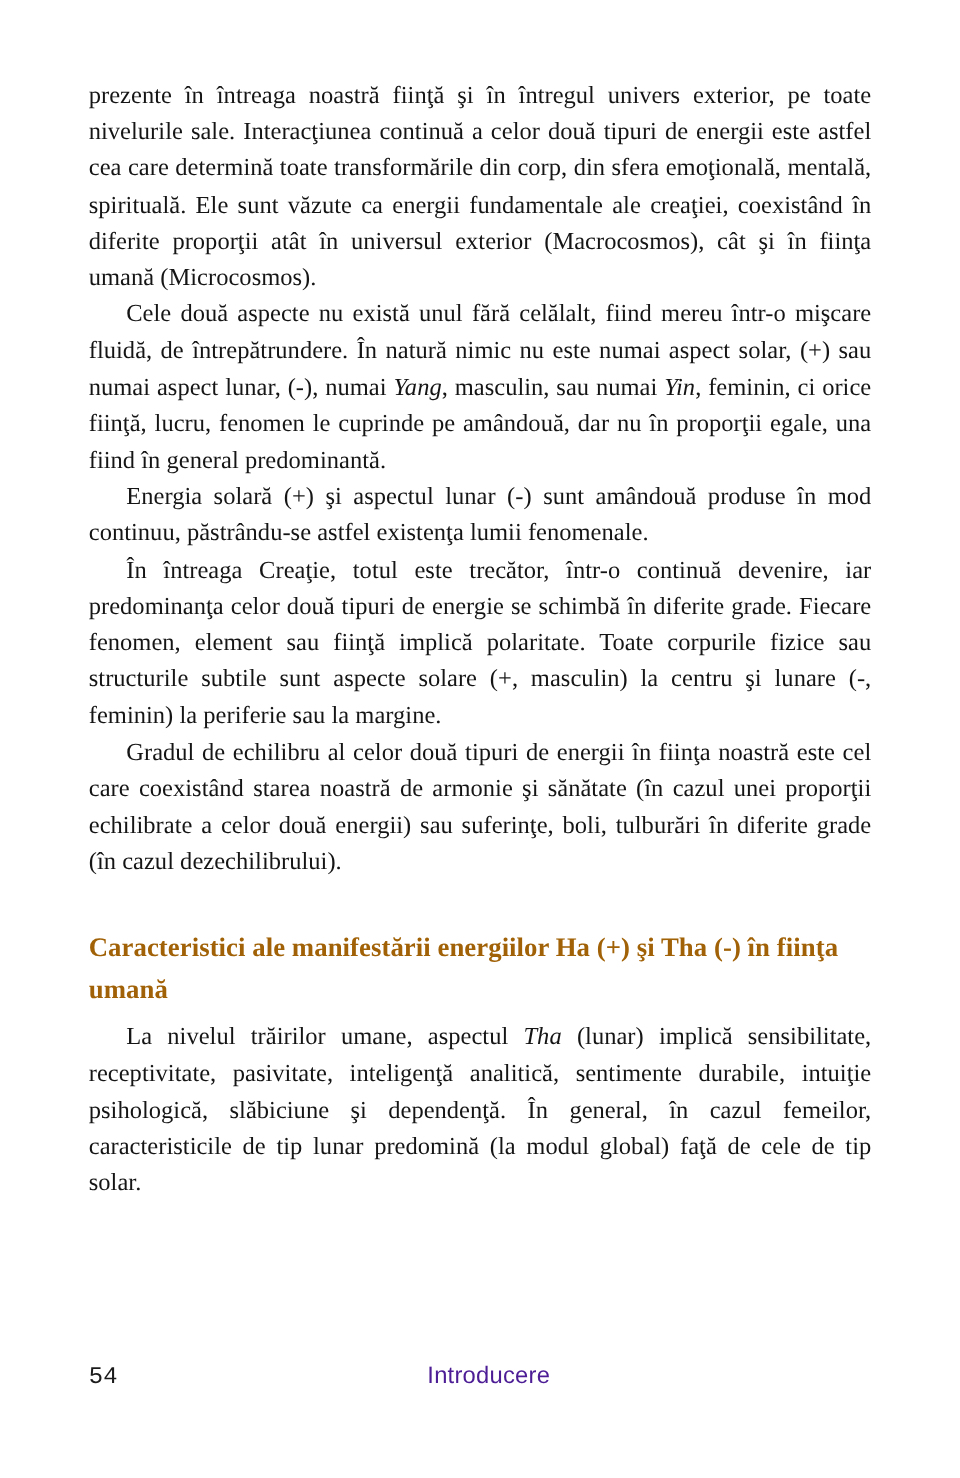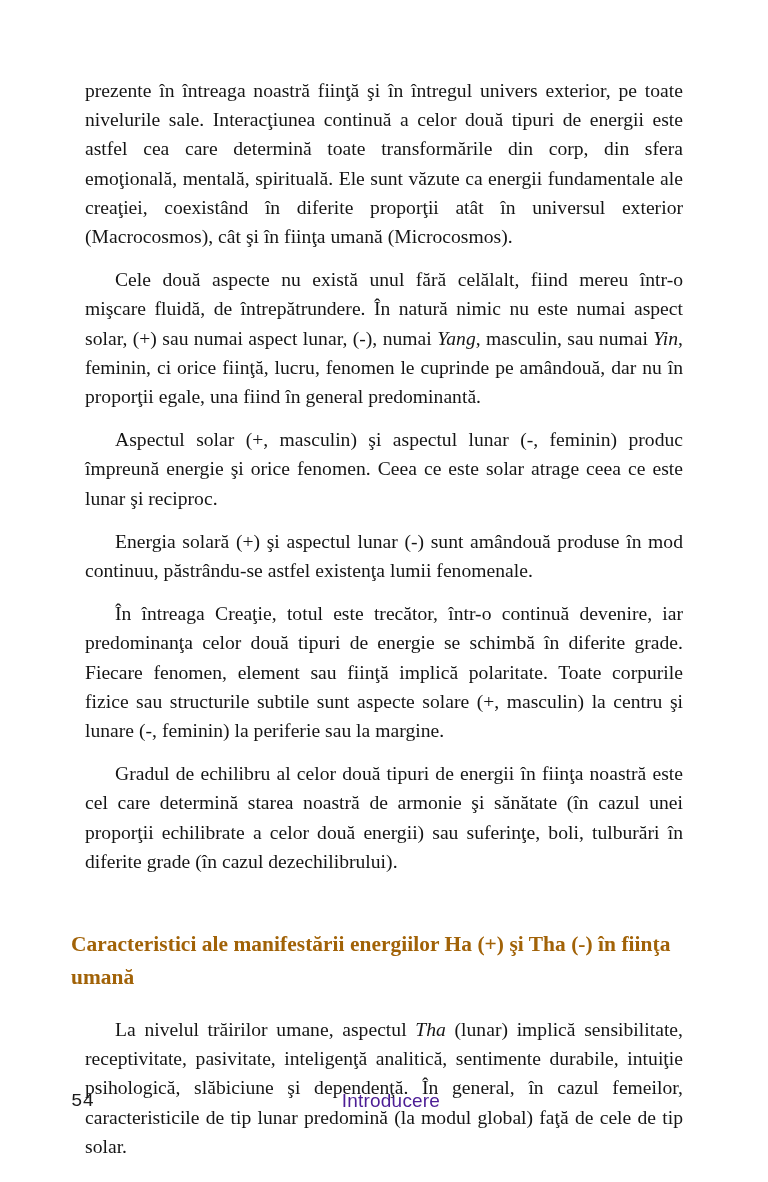--- a/index.html
+++ b/index.html
@@ -24,21 +24,21 @@
     width: 626px;
   }
 
   .para {
     font-family: "Liberation Serif", "DejaVu Serif", serif;
     font-size: 19.6px;
     line-height: 29.2px;
     color: #151515;
     text-align: justify;
     text-justify: inter-word;
-    margin: 14px;
+    margin: 0;
     hyphens: none;
     letter-spacing: 0.02px;
   }
 
   .para.cont {
     text-indent: 0;
   }
 
   .para.indent {
     text-indent: 30px;
@@ -104,27 +104,26 @@
 <body>
 
 <div class="page">
 
   <div class="content">
 
     <p class="para cont">prezente în întreaga noastră fiinţă şi în întregul univers exterior, pe toate nivelurile sale. Interacţiunea continuă a celor două tipuri de energii este astfel cea care determină toate transformările din corp, din sfera emoţională, mentală, spirituală. Ele sunt văzute ca energii fundamentale ale creaţiei, coexistând în diferite proporţii atât în universul exterior (Macrocosmos), cât şi în fiinţa umană (Microcosmos).</p>
 
     <p class="para indent"><span>Cele două aspecte nu există unul fără celălalt, fiind mereu într-o mişcare fluidă, de întrepătrundere. În natură nimic nu este numai aspect solar, (+) sau numai aspect lunar, (-), numai </span><span class="it">Yang</span><span>, masculin, sau numai </span><span class="it">Yin</span><span>, feminin, ci orice fiinţă, lucru, fenomen le cuprinde pe amândouă, dar nu în proporţii egale, una fiind în general predominantă.</span></p>
 
-    <p class="para indent">Aspectul solar (+, masculin) şi aspectul lunar (-, feminin) produc împreună energie şi orice fenomen. Ceea ce este solar atrage ceea ce este lunar şi reciproc.</p>
 
     <p class="para indent">Energia solară (+) şi aspectul lunar (-) sunt amândouă produse în mod continuu, păstrându-se astfel existenţa lumii fenomenale.</p>
 
     <p class="para indent">În întreaga Creaţie, totul este trecător, într-o continuă devenire, iar predominanţa celor două tipuri de energie se schimbă în diferite grade. Fiecare fenomen, element sau fiinţă implică polaritate. Toate corpurile fizice sau structurile subtile sunt aspecte solare (+, masculin) la centru şi lunare (-, feminin) la periferie sau la margine.</p>
 
-    <p class="para indent">Gradul de echilibru al celor două tipuri de energii în fiinţa noastră este cel care determină starea noastră de armonie şi sănătate (în cazul unei proporţii echilibrate a celor două energii) sau suferinţe, boli, tulburări în diferite grade (în cazul dezechilibrului).</p>
+    <p class="para indent">Gradul de echilibru al celor două tipuri de energii în fiinţa noastră este cel care coexistând starea noastră de armonie şi sănătate (în cazul unei proporţii echilibrate a celor două energii) sau suferinţe, boli, tulburări în diferite grade (în cazul dezechilibrului).</p>
 
     <div class="heading-gap"></div>
 
     <h2 class="section-heading">Caracteristici ale manifestării energiilor Ha (+) şi Tha (-) în fiinţa umană</h2>
 
     <div class="heading-after-gap"></div>
 
     <p class="para indent"><span>La nivelul trăirilor umane, aspectul </span><span class="it">Tha</span><span> (lunar) implică sensibilitate, receptivitate, pasivitate, inteligenţă analitică, sentimente durabile, intuiţie psihologică, slăbiciune şi dependenţă. În general, în cazul femeilor, caracteristicile de tip lunar predomină (la modul global) faţă de cele de tip solar.</span></p>
 
 

